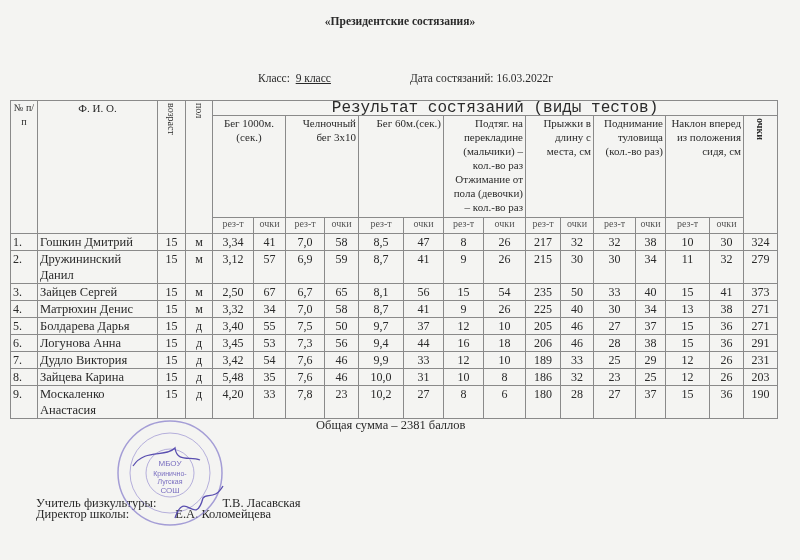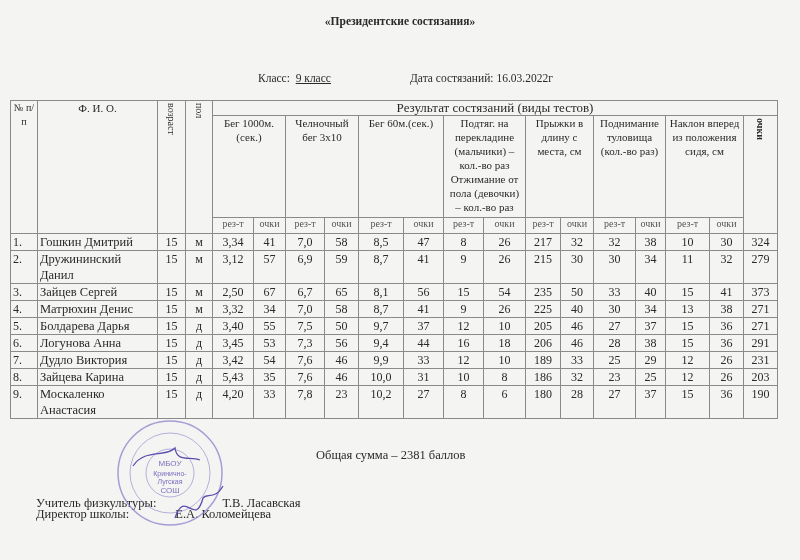--- a/index.html
+++ b/index.html
@@ -17,29 +17,29 @@
   .meta-line .date { position:absolute; left:152px; white-space:nowrap; }
   table.protocol {
     position:absolute; left:10px; top:100px;
     border-collapse:collapse; table-layout:fixed;
     width:767px; font-size:11px;
   }
   table.protocol td, table.protocol th {
     border:1px solid #8a8a8a; padding:0 2px; font-weight:normal;
     vertical-align:top; overflow:hidden;
   }
-  th.test { text-align:center; padding-left:4px; line-height:14px; }
+  th.test { text-align:right; padding-left:4px; line-height:14px; }
   th.test.center { text-align:center; }
   th.vert span { writing-mode:vertical-rl; display:inline-block; font-size:10px; margin-top:2px; }
   th.small { font-size:10px; color:#555; text-align:center; height:15px; vertical-align:middle; }
   td.num { text-align:center; font-size:12px; }
   td.name { font-size:12.5px; padding-left:4px; line-height:16px; }
   td.idx { font-size:12px; padding-left:5px; }
   tr.data td { height:16px; line-height:16px; }
-  .total { position:absolute; top:448px; left:316px; font-size:12.5px; }
+  .total { position:absolute; top:418px; left:316px; font-size:12.5px; }
   .sig { position:absolute; font-size:12.5px; }
   .stamp { position:absolute; left:115px; top:418px; width:110px; height:110px; }
 </style>
 </head>
 <body>
 
 <div class="title-block">
   <div class="bold">«Президентские состязания»</div>
 </div>
 
@@ -70,21 +70,21 @@
     <col style="width:44px">
       <col style="width:34px">
     <col style="width:34px">
   </colgroup>
   <thead>
     <tr style="height:14px">
       <th rowspan="3" class="test center" style="font-size:10px;">№ п/п</th>
       <th rowspan="3" class="test center">Ф. И. О.</th>
       <th rowspan="3" class="vert"><span>возраст</span></th>
       <th rowspan="3" class="vert"><span>пол</span></th>
-      <th colspan="15" class="test center" style="font-size:13px;">Результат состязаний (виды тестов)</th>
+      <th colspan="15" class="test center" style="font-size:16px;font-family:Liberation Mono, monospace;">Результат состязаний (виды тестов)</th>
     </tr>
     <tr style="height:102px">
       <th colspan="2" class="test center">Бег 1000м.(сек.)</th>
       <th colspan="2" class="test">Челночный бег 3х10</th>
       <th colspan="2" class="test">Бег 60м.(сек.)</th>
       <th colspan="2" class="test">Подтяг. на перекладине (мальчики) – кол.-во раз Отжимание от пола (девочки) – кол.-во раз</th>
       <th colspan="2" class="test">Прыжки в длину с места, см</th>
       <th colspan="2" class="test">Поднимание туловища (кол.-во раз)</th>
       <th colspan="2" class="test">Наклон вперед  из положения сидя, см</th>
       <th rowspan="2" class="vert"><span style="font-weight:bold">очки</span></th>
@@ -252,21 +252,21 @@
         <td class="num">29</td>
         <td class="num">12</td>
         <td class="num">26</td>
         <td class="num">231</td>
       </tr>
       <tr class="data">
         <td class="idx">8.</td>
         <td class="name">Зайцева Карина</td>
         <td class="num">15</td>
         <td class="num">д</td>
-        <td class="num">5,43</td>
+        <td class="num">5,48</td>
         <td class="num">35</td>
         <td class="num">7,6</td>
         <td class="num">46</td>
         <td class="num">10,0</td>
         <td class="num">31</td>
         <td class="num">10</td>
         <td class="num">8</td>
         <td class="num">186</td>
         <td class="num">32</td>
         <td class="num">23</td>

